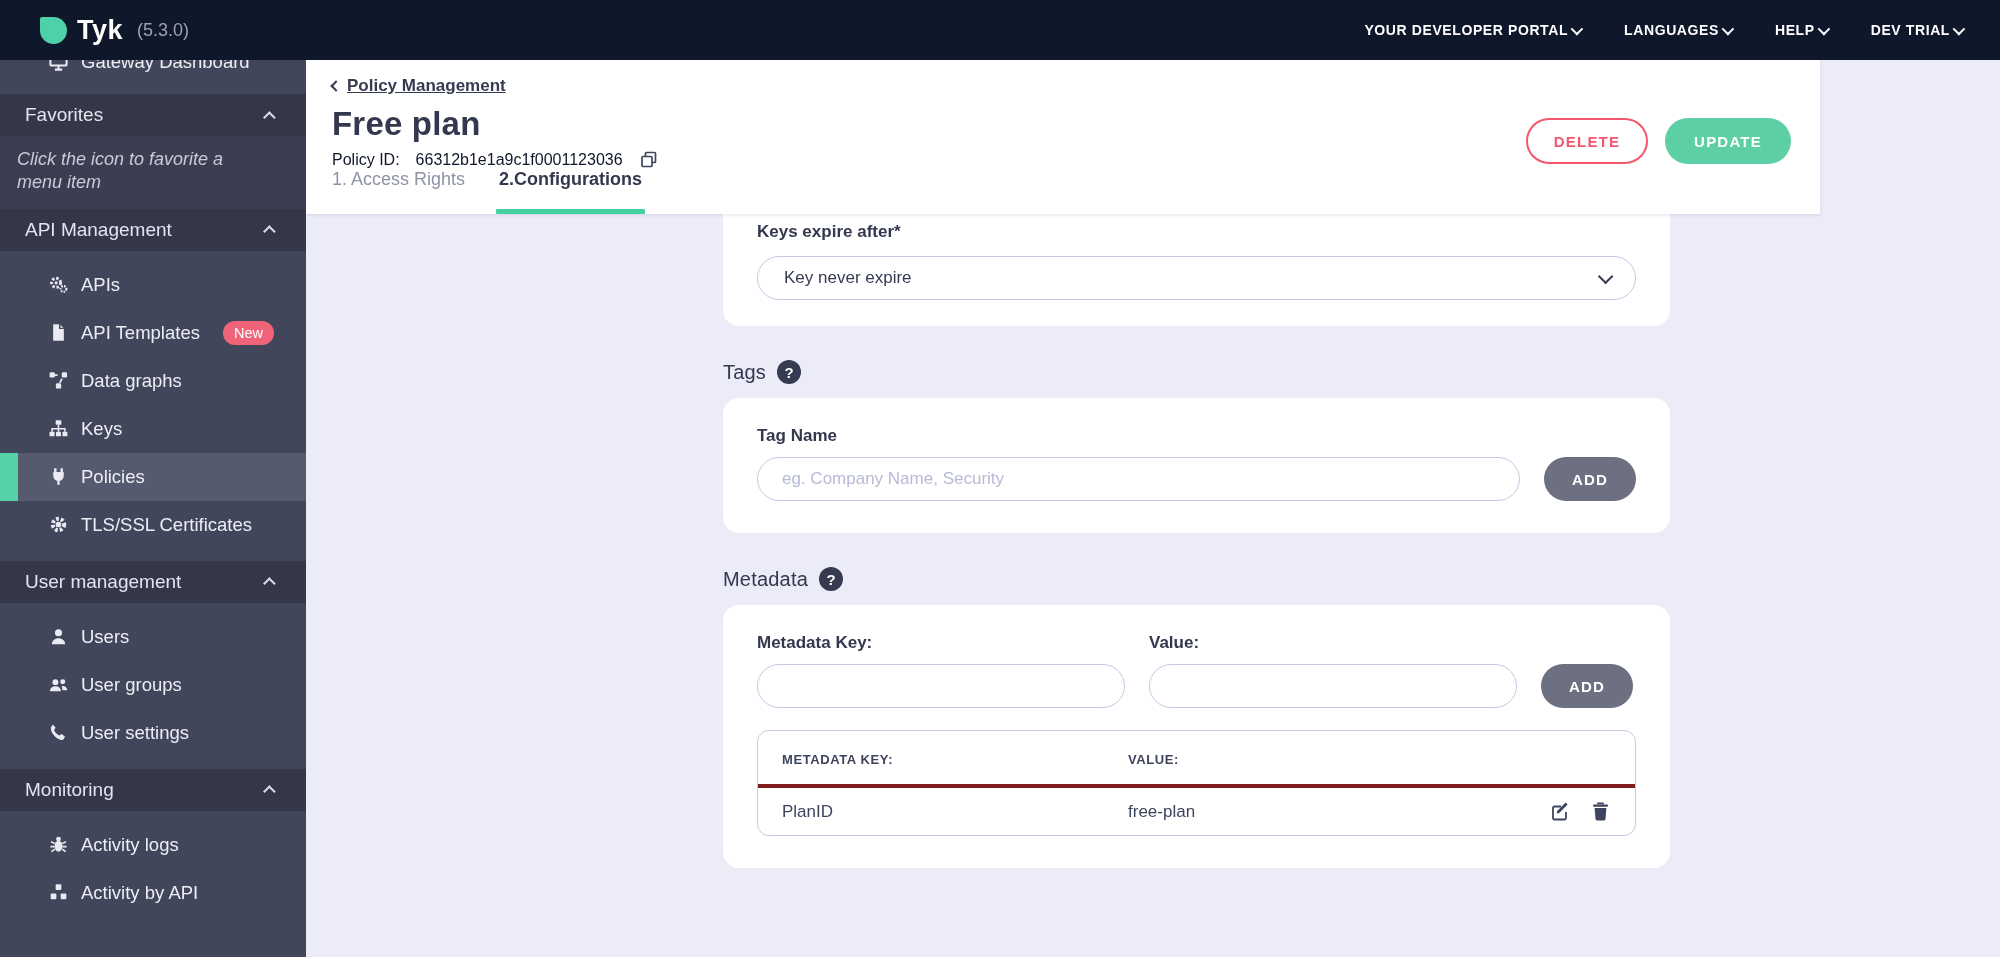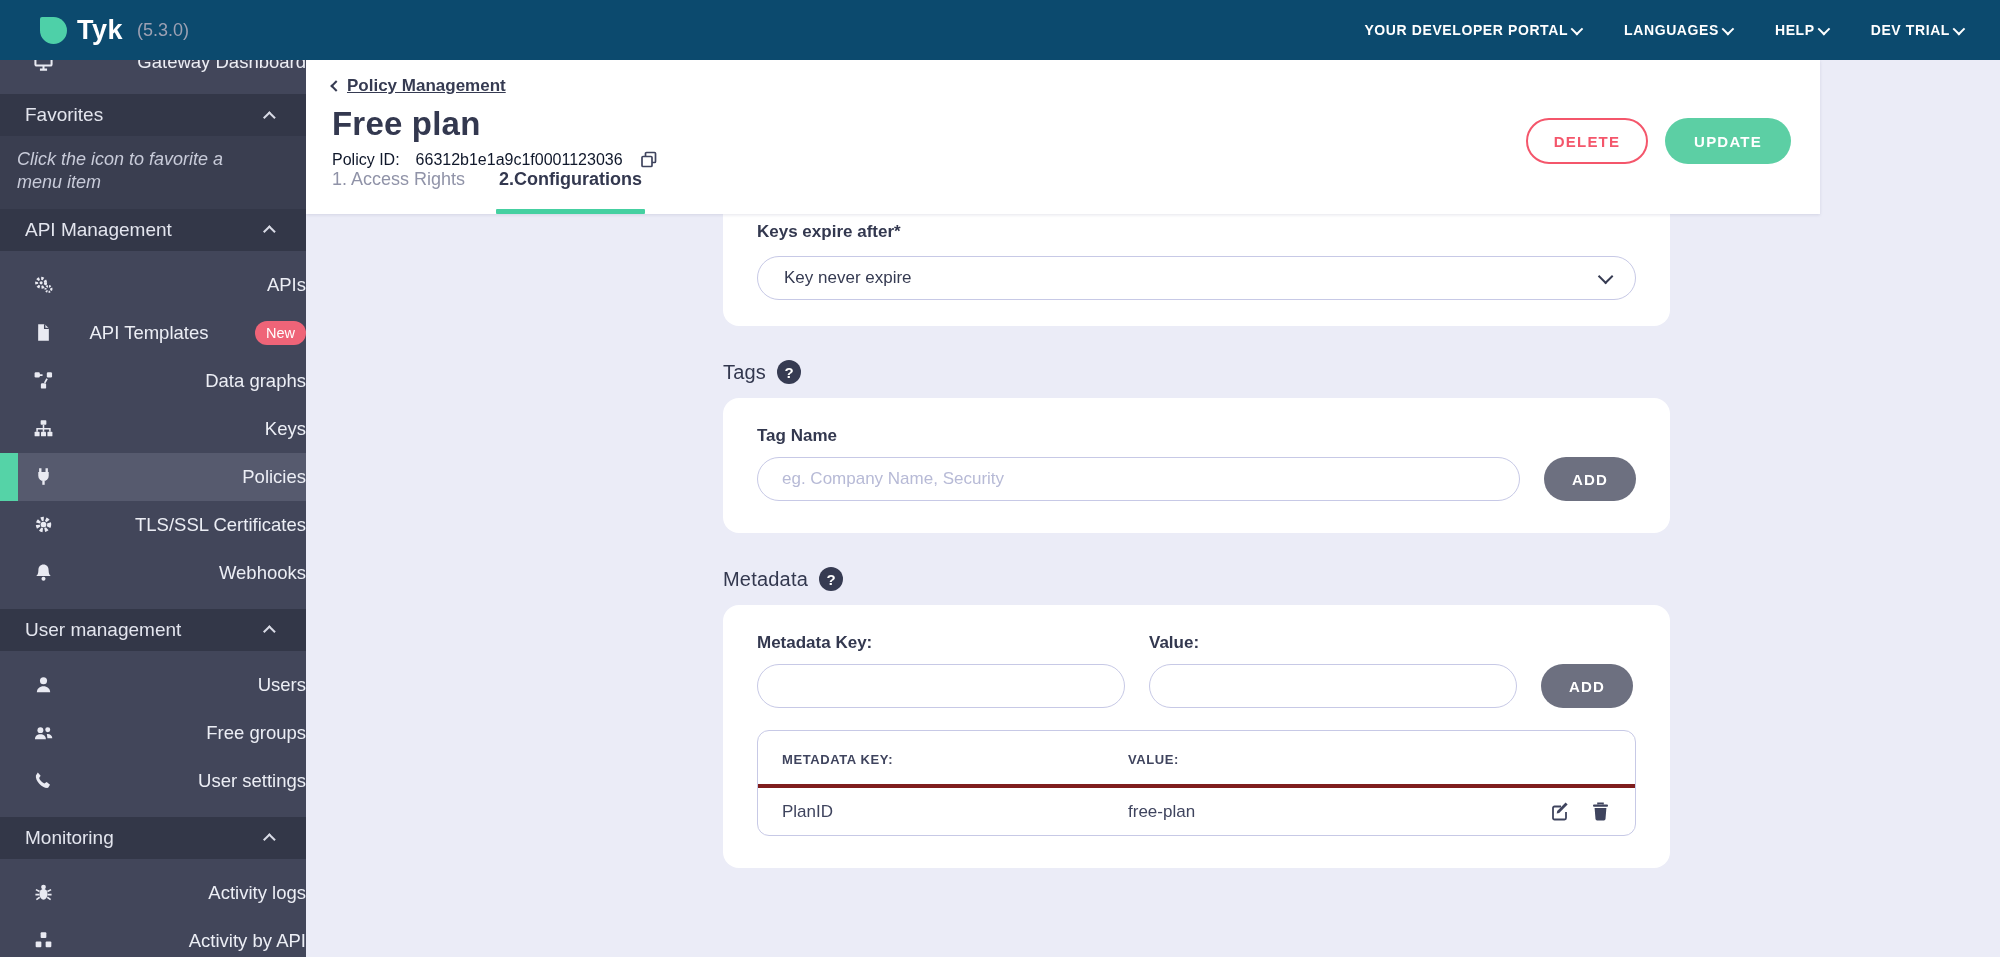--- a/index.html
+++ b/index.html
@@ -5,41 +5,41 @@
   * { box-sizing: border-box; margin: 0; padding: 0; }
   html,body { width: 2000px; height: 957px; overflow: hidden; }
   body {
     font-family: "Liberation Sans", "DejaVu Sans", sans-serif;
     background: #ebecf7;
     color: #363b52;
   }
   
   .topbar {
     position: absolute; top:0; left:0; width:2000px; height:60px;
-    background:#0c4a6e; display:flex; align-items:center; justify-content:space-between;
+    background:#0f172a; display:flex; align-items:center; justify-content:space-between;
     z-index: 30; padding: 0 38px 0 40px;
   }
   .brand { display:flex; align-items:center; gap:10px; }
   .brand-leaf { width:27px; height:27px; background:#4ed0a8; border-radius: 2px 50% 50% 50%; }
   .brand-name { color:#fff; font-size:27px; font-weight:700; letter-spacing:.5px; }
   .brand-version { color:#9da1b3; font-size:18px; margin-left:4px; }
   .top-menu { display:flex; align-items:center; gap:44px; }
   .top-menu-item { display:flex; align-items:center; gap:3px; color:#fff; font-size:14px;
     font-weight:700; letter-spacing:.6px; cursor:pointer; }
   .chev-down { width:9px; height:9px; border-right:2.2px solid #fff; border-bottom:2.2px solid #fff;
     transform: rotate(45deg) translateY(-2px); }
   .chev-up-light { width:9px; height:9px; border-left:2.4px solid #d9dbe6; border-top:2.4px solid #d9dbe6;
     transform: rotate(45deg) translateY(3px); }
   
   .sidebar {
     position:absolute; top:60px; left:0; width:306px; height:897px;
     background:#42465a; overflow:hidden; z-index:20;
   }
-  .nav-item { display:flex; align-items:center; gap:13px; height:48px; padding-left:34px;
-    color:#eceef5; font-size:18.5px; cursor:pointer; position:relative;justify-content:space-between; }
+  .nav-item { display:flex; align-items:center; gap:13px; height:48px; padding-left:49px;
+    color:#eceef5; font-size:18.5px; cursor:pointer; position:relative; }
   .nav-item.partial { margin-top:-22px; margin-bottom:8px; }
   .nav-group { padding:10px 0 12px 0; }
   .nav-header { display:flex; align-items:center; justify-content:space-between;
     height:42px; background:#333748; padding:0 30px 0 25px; color:#e3e5ee;
     font-size:19px; cursor:pointer; }
   .nav-note { background:#3a3e50; padding:12px 40px 14px 17px; color:#c8cbd9;
     font-size:18px; font-style:italic; line-height:1.3; }
   .nav-item.active { background:#565a6e; }
   .nav-item.active::before { content:""; position:absolute; left:0; top:0; bottom:0;
     width:18px; background:#55d3a7; }
@@ -223,29 +223,20 @@
     </div>
     <div class="nav-item">
       <span class="nav-ic">
         <svg viewBox="0 0 16 16">
             <circle cx="8" cy="8" r="4.8" fill="none" stroke="currentColor" stroke-width="3.4" stroke-dasharray="2.3 1.7"></circle>
             <circle cx="8" cy="8" r="2.4" fill="currentColor"></circle>
           </svg>
       </span>
       <span>TLS/SSL Certificates</span>
     </div>
-    <div class="nav-item">
-      <span class="nav-ic">
-        <svg viewBox="0 0 16 16">
-            <path d="M8 1.3c-2.7 0-4.3 2-4.3 4.7 0 3-1 4.2-1.8 4.9h12.2c-.8-.7-1.8-1.9-1.8-4.9 0-2.7-1.6-4.7-4.3-4.7z" fill="currentColor"></path>
-            <circle cx="8" cy="13.3" r="1.7" fill="currentColor"></circle>
-          </svg>
-      </span>
-      <span>Webhooks</span>
-    </div>
   </div>
 
   <div class="nav-header">
     <span>User management</span>
     <span class="chev-up-light"></span>
   </div>
 
   <div class="nav-group">
     <div class="nav-item">
       <span class="nav-ic">
@@ -258,21 +249,21 @@
     </div>
     <div class="nav-item">
       <span class="nav-ic">
         <svg viewBox="0 0 16 16">
             <circle cx="5.4" cy="6" r="2.5" fill="currentColor"></circle>
             <path d="M.8 13.6c0-2.5 2-4.1 4.6-4.1s4.6 1.6 4.6 4.1z" fill="currentColor"></path>
             <circle cx="11.6" cy="5.6" r="2.1" fill="currentColor"></circle>
             <path d="M10.8 9.3c2.4-.4 4.6 1.2 4.6 3.6h-4.1" fill="currentColor"></path>
           </svg>
       </span>
-      <span>Free groups</span>
+      <span>User groups</span>
     </div>
     <div class="nav-item">
       <span class="nav-ic">
         <svg viewBox="0 0 16 16">
             <path d="M3.2 1.2 5.6 4 4.3 5.9c.6 1.9 2.6 3.9 4.4 4.6l2-1.3 2.8 2.4-1.6 2.6c-4.6.7-11-5.7-10.3-10.5z" fill="currentColor"></path>
           </svg>
       </span>
       <span>User settings</span>
     </div>
   </div>

